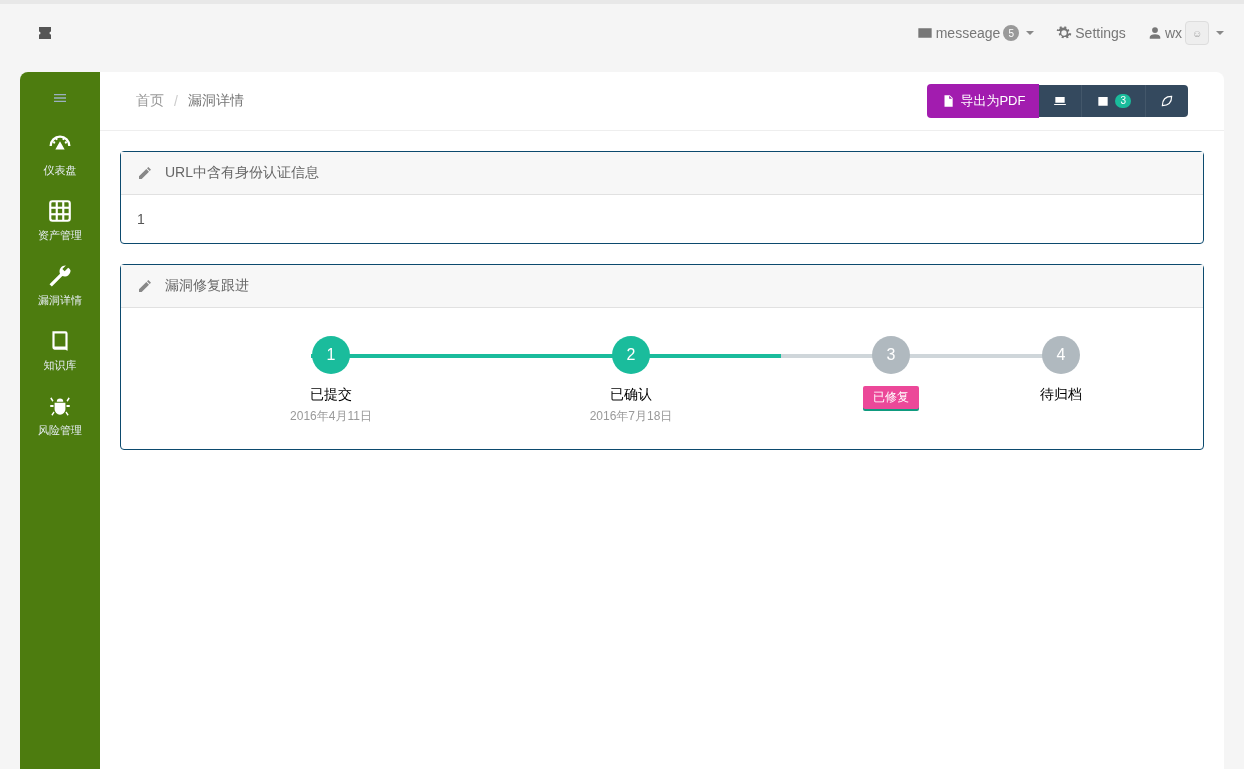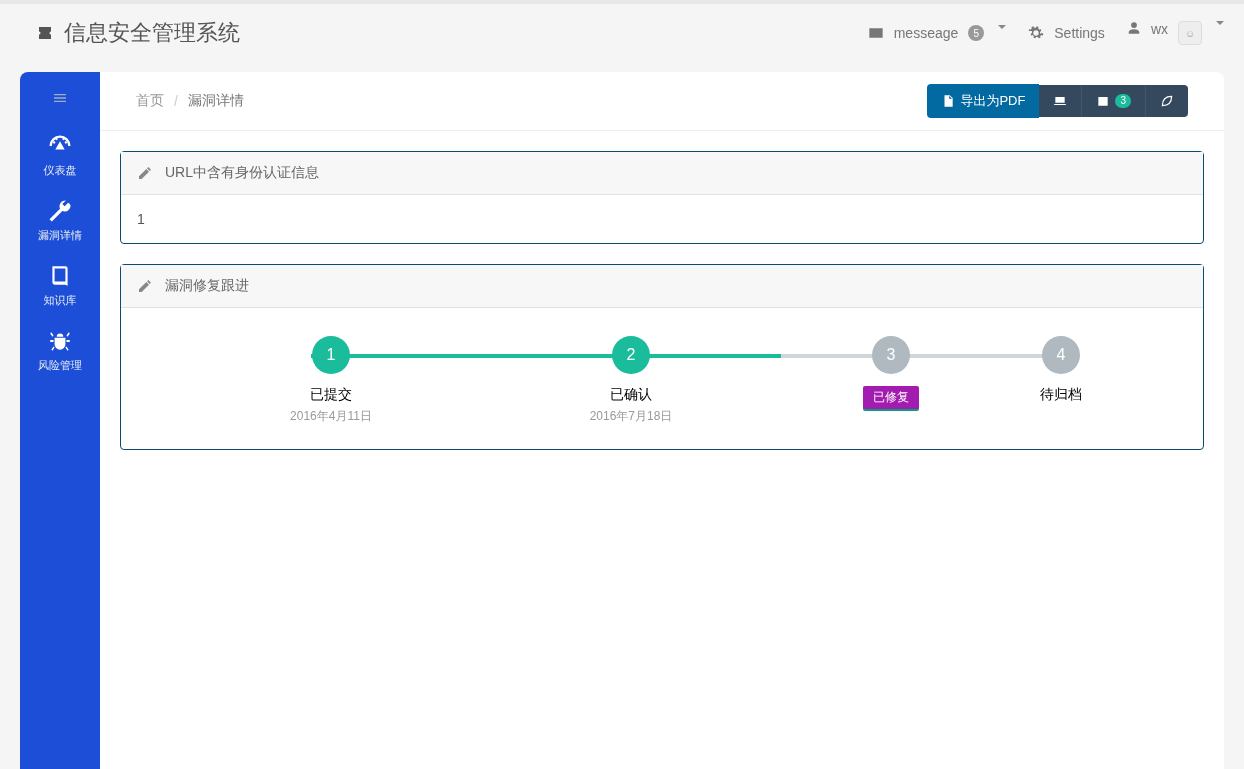--- a/index.html
+++ b/index.html
@@ -38,22 +38,22 @@
       fill: #555;
     }
     .header-right {
       display: flex;
       align-items: center;
       gap: 22px;
       color: #777;
     }
     .hdr-item {
       display: flex;
-      align-items: flex-start;
-      gap: 10px;
+      align-items: center;
+      gap: 3px;
       cursor: pointer;
       font-size: 14px;
     }
     .badge-round {
       background: #999;
       color: #fff;
       border-radius: 10px;
       min-width: 16px;
       height: 16px;
       font-size: 10px;
@@ -81,21 +81,21 @@
       color: #aaa;
     }
     
     .app-body {
       display: flex;
       padding: 10px 20px 0 20px;
       height: calc(100% - 62px);
     }
     .sidebar {
       width: 80px;
-      background: #1d4ed8;
+      background: #4d7c0f;
       border-top-left-radius: 8px;
       padding-top: 18px;
       display: flex;
       flex-direction: column;
       align-items: center;
     }
     .menu-toggle {
       color: #9bb0c1;
       margin-bottom: 14px;
       cursor: pointer;
@@ -143,21 +143,21 @@
     }
     .breadcrumb .sep {
       color: #ccc;
     }
     .top-actions {
       display: flex;
       align-items: center;
       gap: 0;
     }
     .btn-export {
-      background: #0369a1;
+      background: #a21caf;
       color: #fff;
       padding: 8px 14px;
       border-radius: 4px 0 0 4px;
       display: flex;
       align-items: center;
       gap: 5px;
       cursor: pointer;
       font-size: 13px;
     }
     .dark-group {
@@ -240,42 +240,41 @@
       color: #fff;
       font-size: 16px;
       font-weight: 500;
       margin-bottom: 12px;
     }
     .step-done { background: #1abc9c; }
     .step-pending { background: #b0b9bf; }
     .step-label { color: #000000; margin-bottom: 4px; }
     .step-date { color: #999; font-size: 12px; }
     .step-badge-fixed {
-      background: #a21caf;
+      background: #ec4899;
       color: #fff;
       padding: 3px 10px;
       border-radius: 2px;
       font-size: 12px;
       box-shadow: 0 2px 0 #0f9b7f;
     }
     svg { display: inline-block; }
     .i16 { width: 16px; height: 16px; fill: currentColor; }
     .i14 { width: 14px; height: 14px; fill: currentColor; }
   </style>
 </head>
 <body>
 
 <div class="top-strip"></div>
 
 <div class="header">
   <div class="brand">
     <svg class="brand-icon" viewBox="0 0 24 24">
       <path d="M20 4H4v6a2 2 0 010 4v6h16v-6a2 2 0 010-4V4z"></path>
     </svg>
-    <span>信息安全管理系统</span>
   </div>
   <div class="header-right">
     <div class="hdr-item">
       <svg class="i16" viewBox="0 0 24 24">
           <path d="M2 5h20v14H2V5zm10 7L3 6h18l-9 6z"></path>
         </svg>
       <span>messeage</span>
       <span class="badge-round">5</span>
       <span class="caret"></span>
     </div>
@@ -308,20 +307,32 @@
       <span class="s-icon">
         <svg width="28" height="28" viewBox="0 0 24 24" fill="#fff">
             <path d="M12 3a9 9 0 00-9 9h2a7 7 0 1114 0h2a9 9 0 00-9-9zm0 5l-4 7h8l-4-7z"></path>
             <circle cx="7" cy="9" r="1"></circle>
             <circle cx="17" cy="9" r="1"></circle>
             <circle cx="9" cy="6" r="1"></circle>
             <circle cx="15" cy="6" r="1"></circle>
           </svg>
       </span>
       <span class="s-lbl">仪表盘</span>
+    </div>
+    <div class="side-item">
+      <span class="s-icon">
+        <svg width="26" height="26" viewBox="0 0 24 24" fill="none" stroke="#fff" stroke-width="2">
+            <rect x="3" y="3" width="18" height="18" rx="2"></rect>
+            <line x1="3" y1="9" x2="21" y2="9"></line>
+            <line x1="3" y1="15" x2="21" y2="15"></line>
+            <line x1="9" y1="3" x2="9" y2="21"></line>
+            <line x1="15" y1="3" x2="15" y2="21"></line>
+          </svg>
+      </span>
+      <span class="s-lbl">资产管理</span>
     </div>
     <div class="side-item">
       <span class="s-icon">
         <svg width="28" height="28" viewBox="0 0 24 24" fill="#fff">
             <path d="M21 7a5 5 0 01-7 5L5 21l-2-2 9-9a5 5 0 015-7l-3 3 2 2 3-3a5 5 0 012 2z"></path>
           </svg>
       </span>
       <span class="s-lbl">漏洞详情</span>
     </div>
     <div class="side-item">

